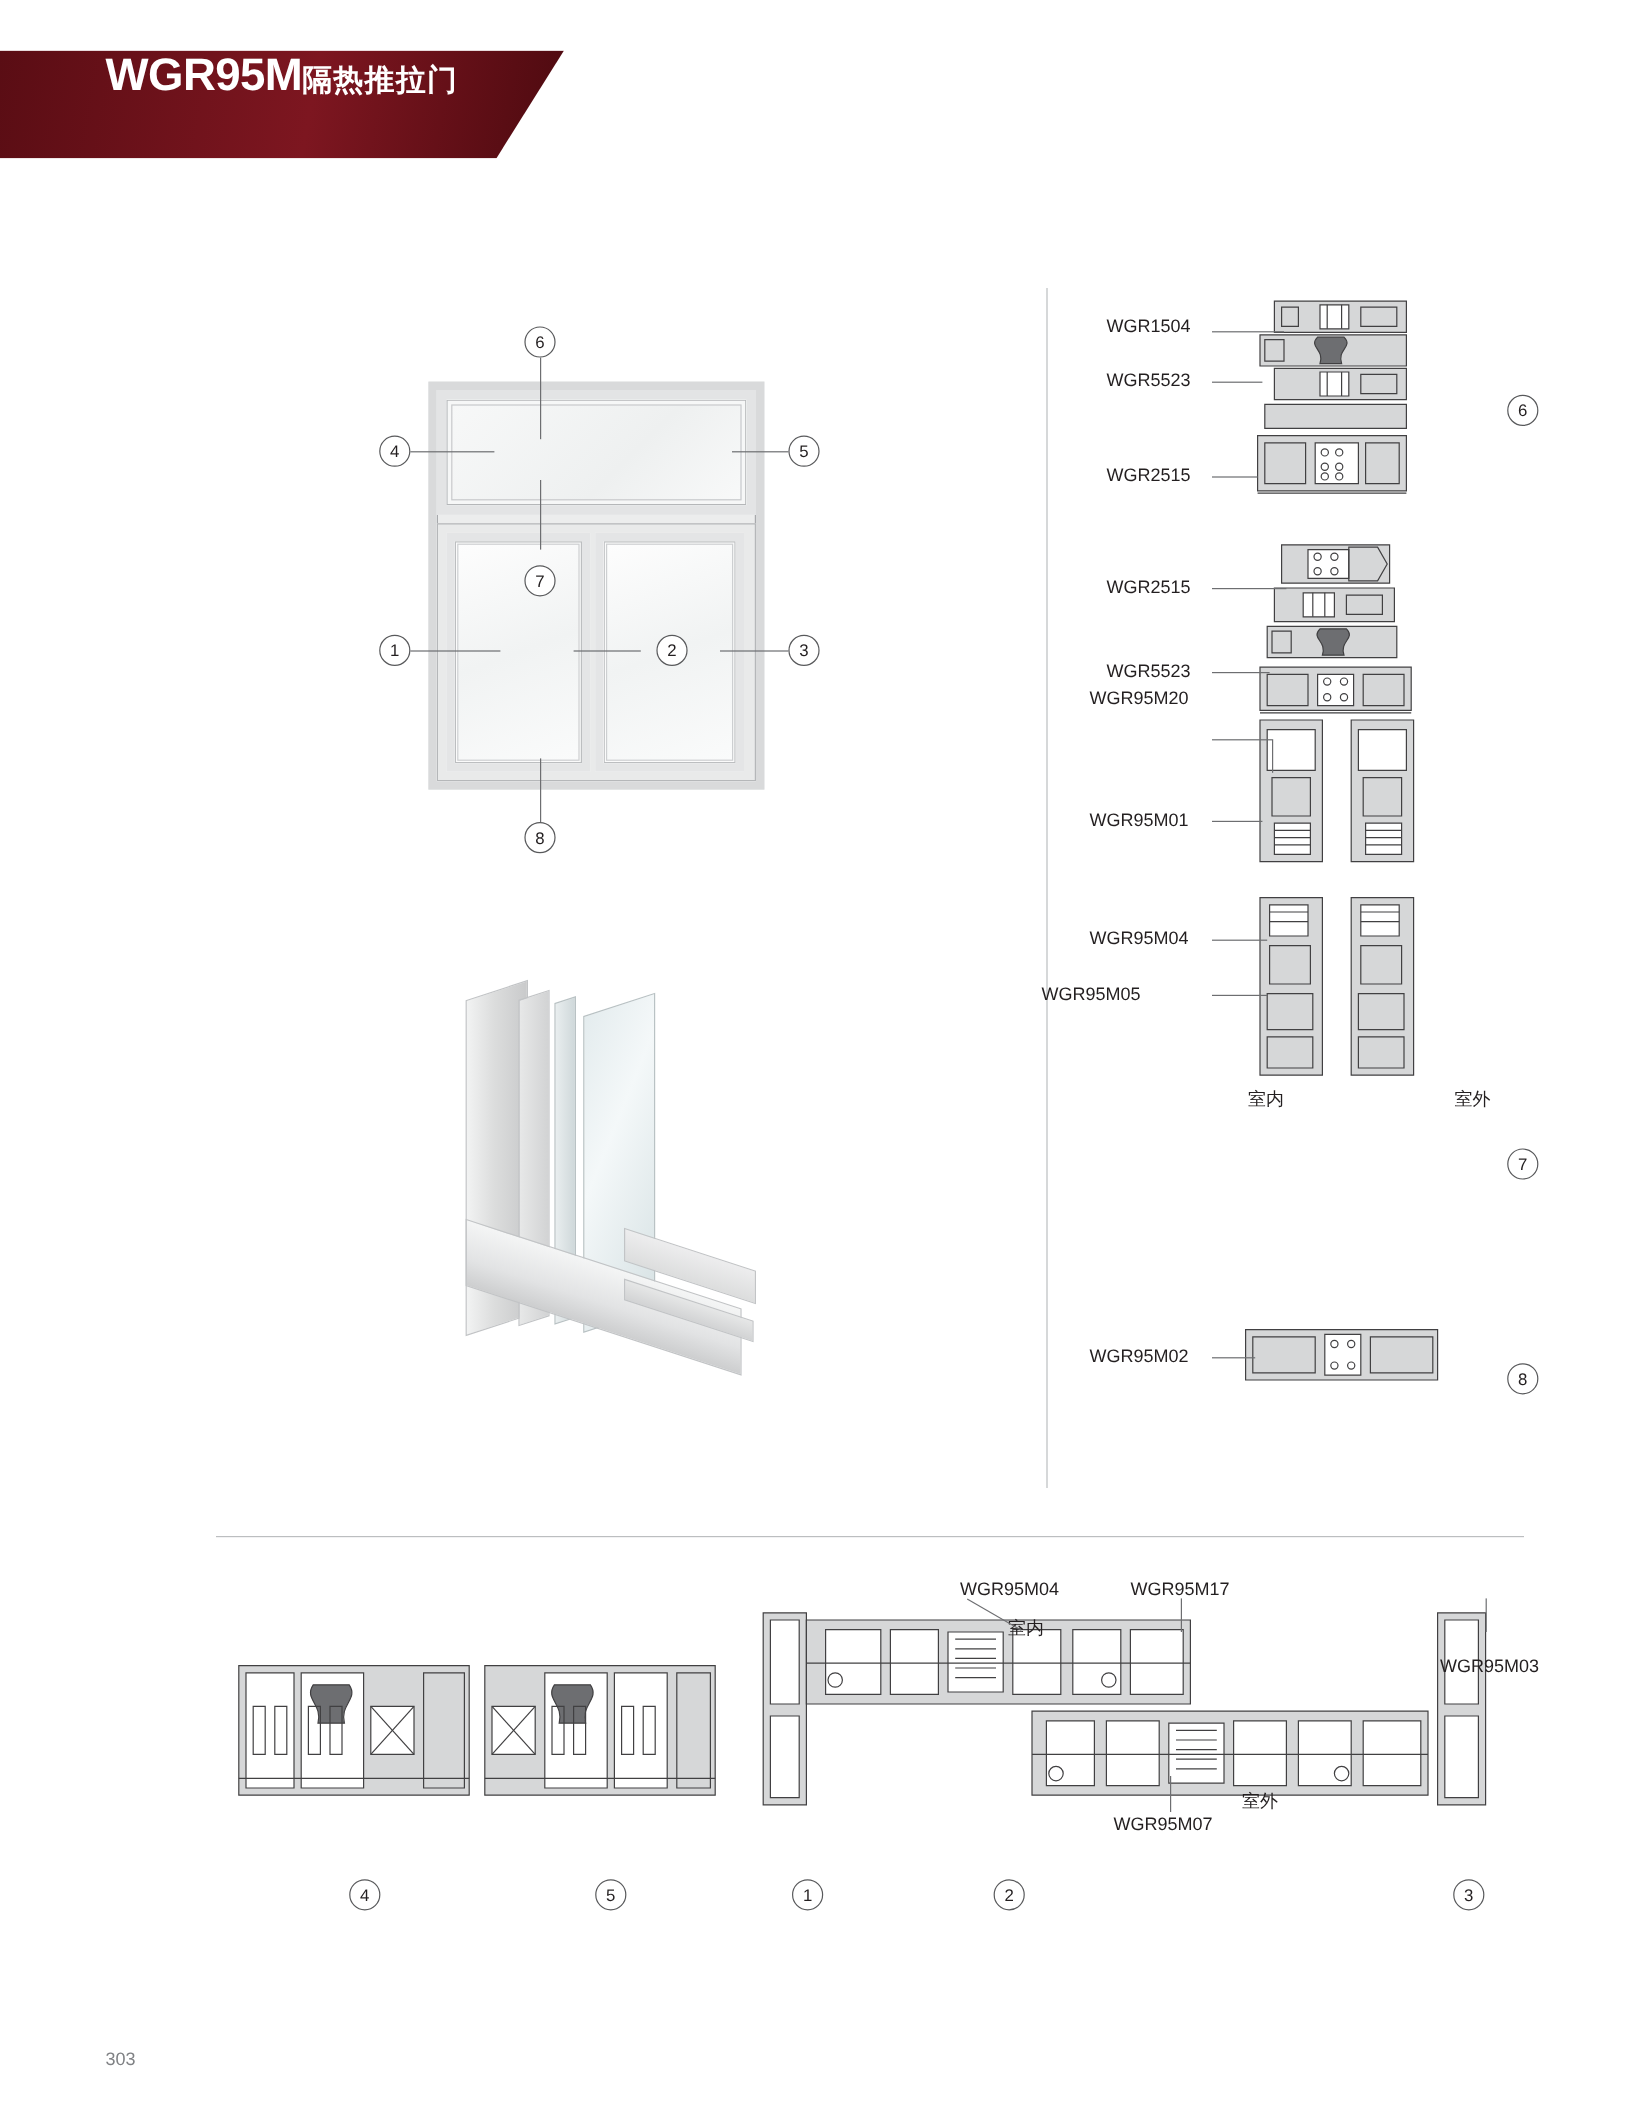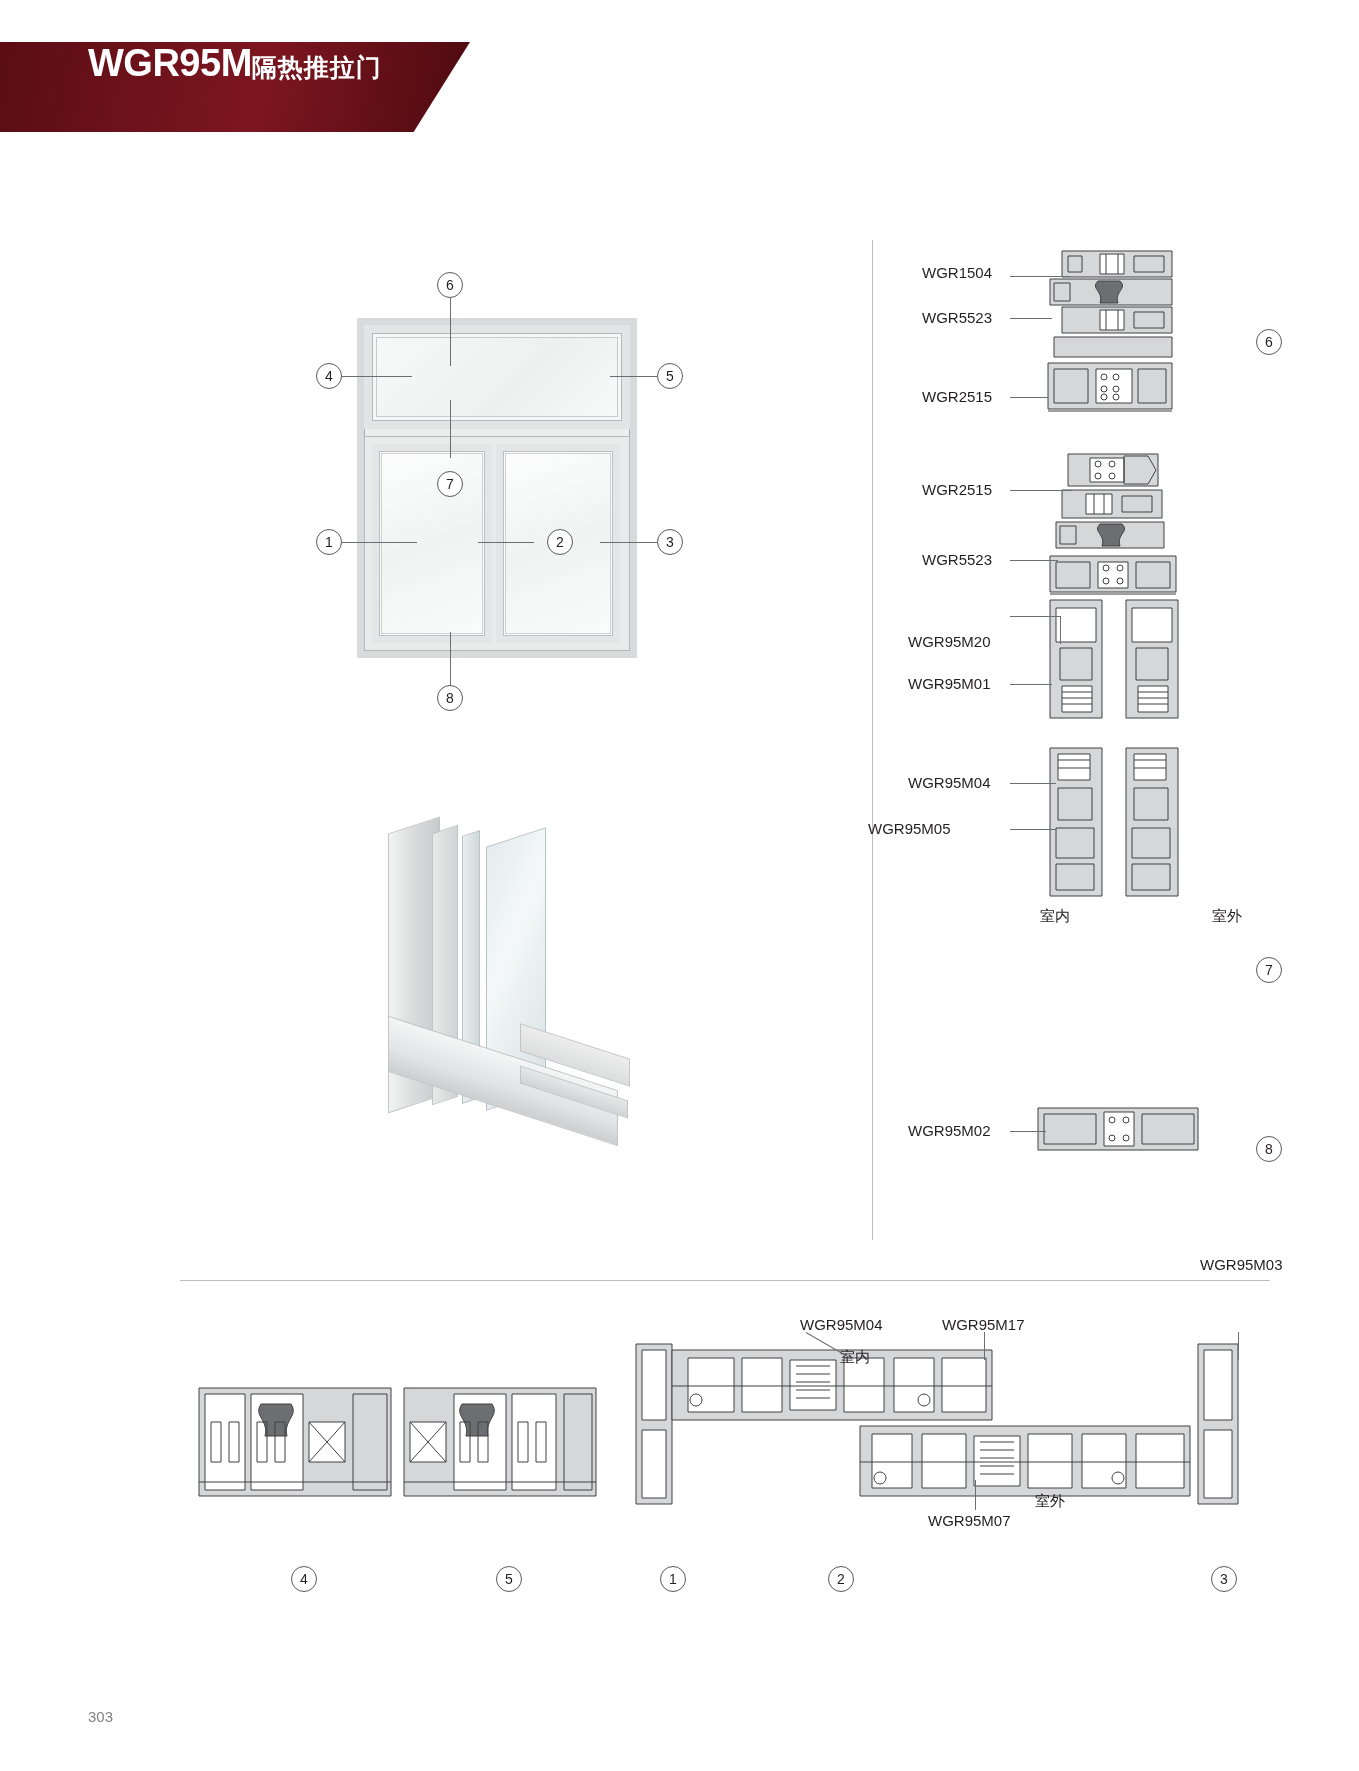--- a/index.html
+++ b/index.html
@@ -360,21 +360,21 @@
   <rect x="28" y="380" width="38" height="30"></rect>
   <rect x="104" y="380" width="38" height="30"></rect>
   <rect x="28" y="416" width="38" height="26"></rect>
   <rect x="104" y="416" width="38" height="26"></rect>
 </svg>
 
 <div class="lbl" style="left:922px; top:481px;">WGR2515</div>
 <div class="lead" style="left:1010px; top:490px; width:62px;"></div>
 <div class="lbl" style="left:922px; top:551px;">WGR5523</div>
 <div class="lead" style="left:1010px; top:560px; width:48px;"></div>
-<div class="lbl" style="left:908px; top:633px;">WGR95M20</div>
+<div class="lbl" style="left:908px; top:574px;">WGR95M20</div>
 <div class="lead" style="left:1010px; top:616px; width:50px;"></div>
 <div class="lead-v" style="left:1060px; top:616px; height:28px;"></div>
 <div class="lbl" style="left:908px; top:675px;">WGR95M01</div>
 <div class="lead" style="left:1010px; top:684px; width:42px;"></div>
 <div class="lbl" style="left:908px; top:774px;">WGR95M04</div>
 <div class="lead" style="left:1010px; top:783px; width:46px;"></div>
 <div class="lbl" style="left:868px; top:820px;">WGR95M05</div>
 <div class="lead" style="left:1010px; top:829px; width:46px;"></div>
 
 <div class="lbl" style="left:1040px; top:907px; font-size:15px;">室内</div>
@@ -472,21 +472,21 @@
 
   <rect class="fillgray" x="566" y="4" width="40" height="160"></rect>
   <rect class="fillwhite" x="572" y="10" width="28" height="70"></rect>
   <rect class="fillwhite" x="572" y="90" width="28" height="68"></rect>
 </svg>
 
 <div class="lbl" style="left:800px; top:1316px;">WGR95M04</div>
 <div class="lead" style="left:806px; top:1332px; width:52px; transform:rotate(30deg); transform-origin:left center;"></div>
 <div class="lbl" style="left:942px; top:1316px;text-align:center;">WGR95M17</div>
 <div class="lead-v" style="left:984px; top:1332px; height:28px;"></div>
-<div class="lbl" style="left:1200px; top:1256px;">WGR95M03</div>
+<div class="lbl" style="left:1200px; top:1380px;">WGR95M03</div>
 <div class="lead-v" style="left:1238px; top:1332px; height:28px;"></div>
 <div class="lbl" style="left:928px; top:1512px;">WGR95M07</div>
 <div class="lead-v" style="left:975px; top:1480px; height:30px;"></div>
 <div class="lbl" style="left:840px; top:1348px;">室内</div>
 <div class="lbl" style="left:1035px; top:1492px;">室外</div>
 
 <div class="circ" style="left:660px; top:1566px;">1</div>
 <div class="circ" style="left:828px; top:1566px;">2</div>
 <div class="circ" style="left:1211px; top:1566px;">3</div>
 

